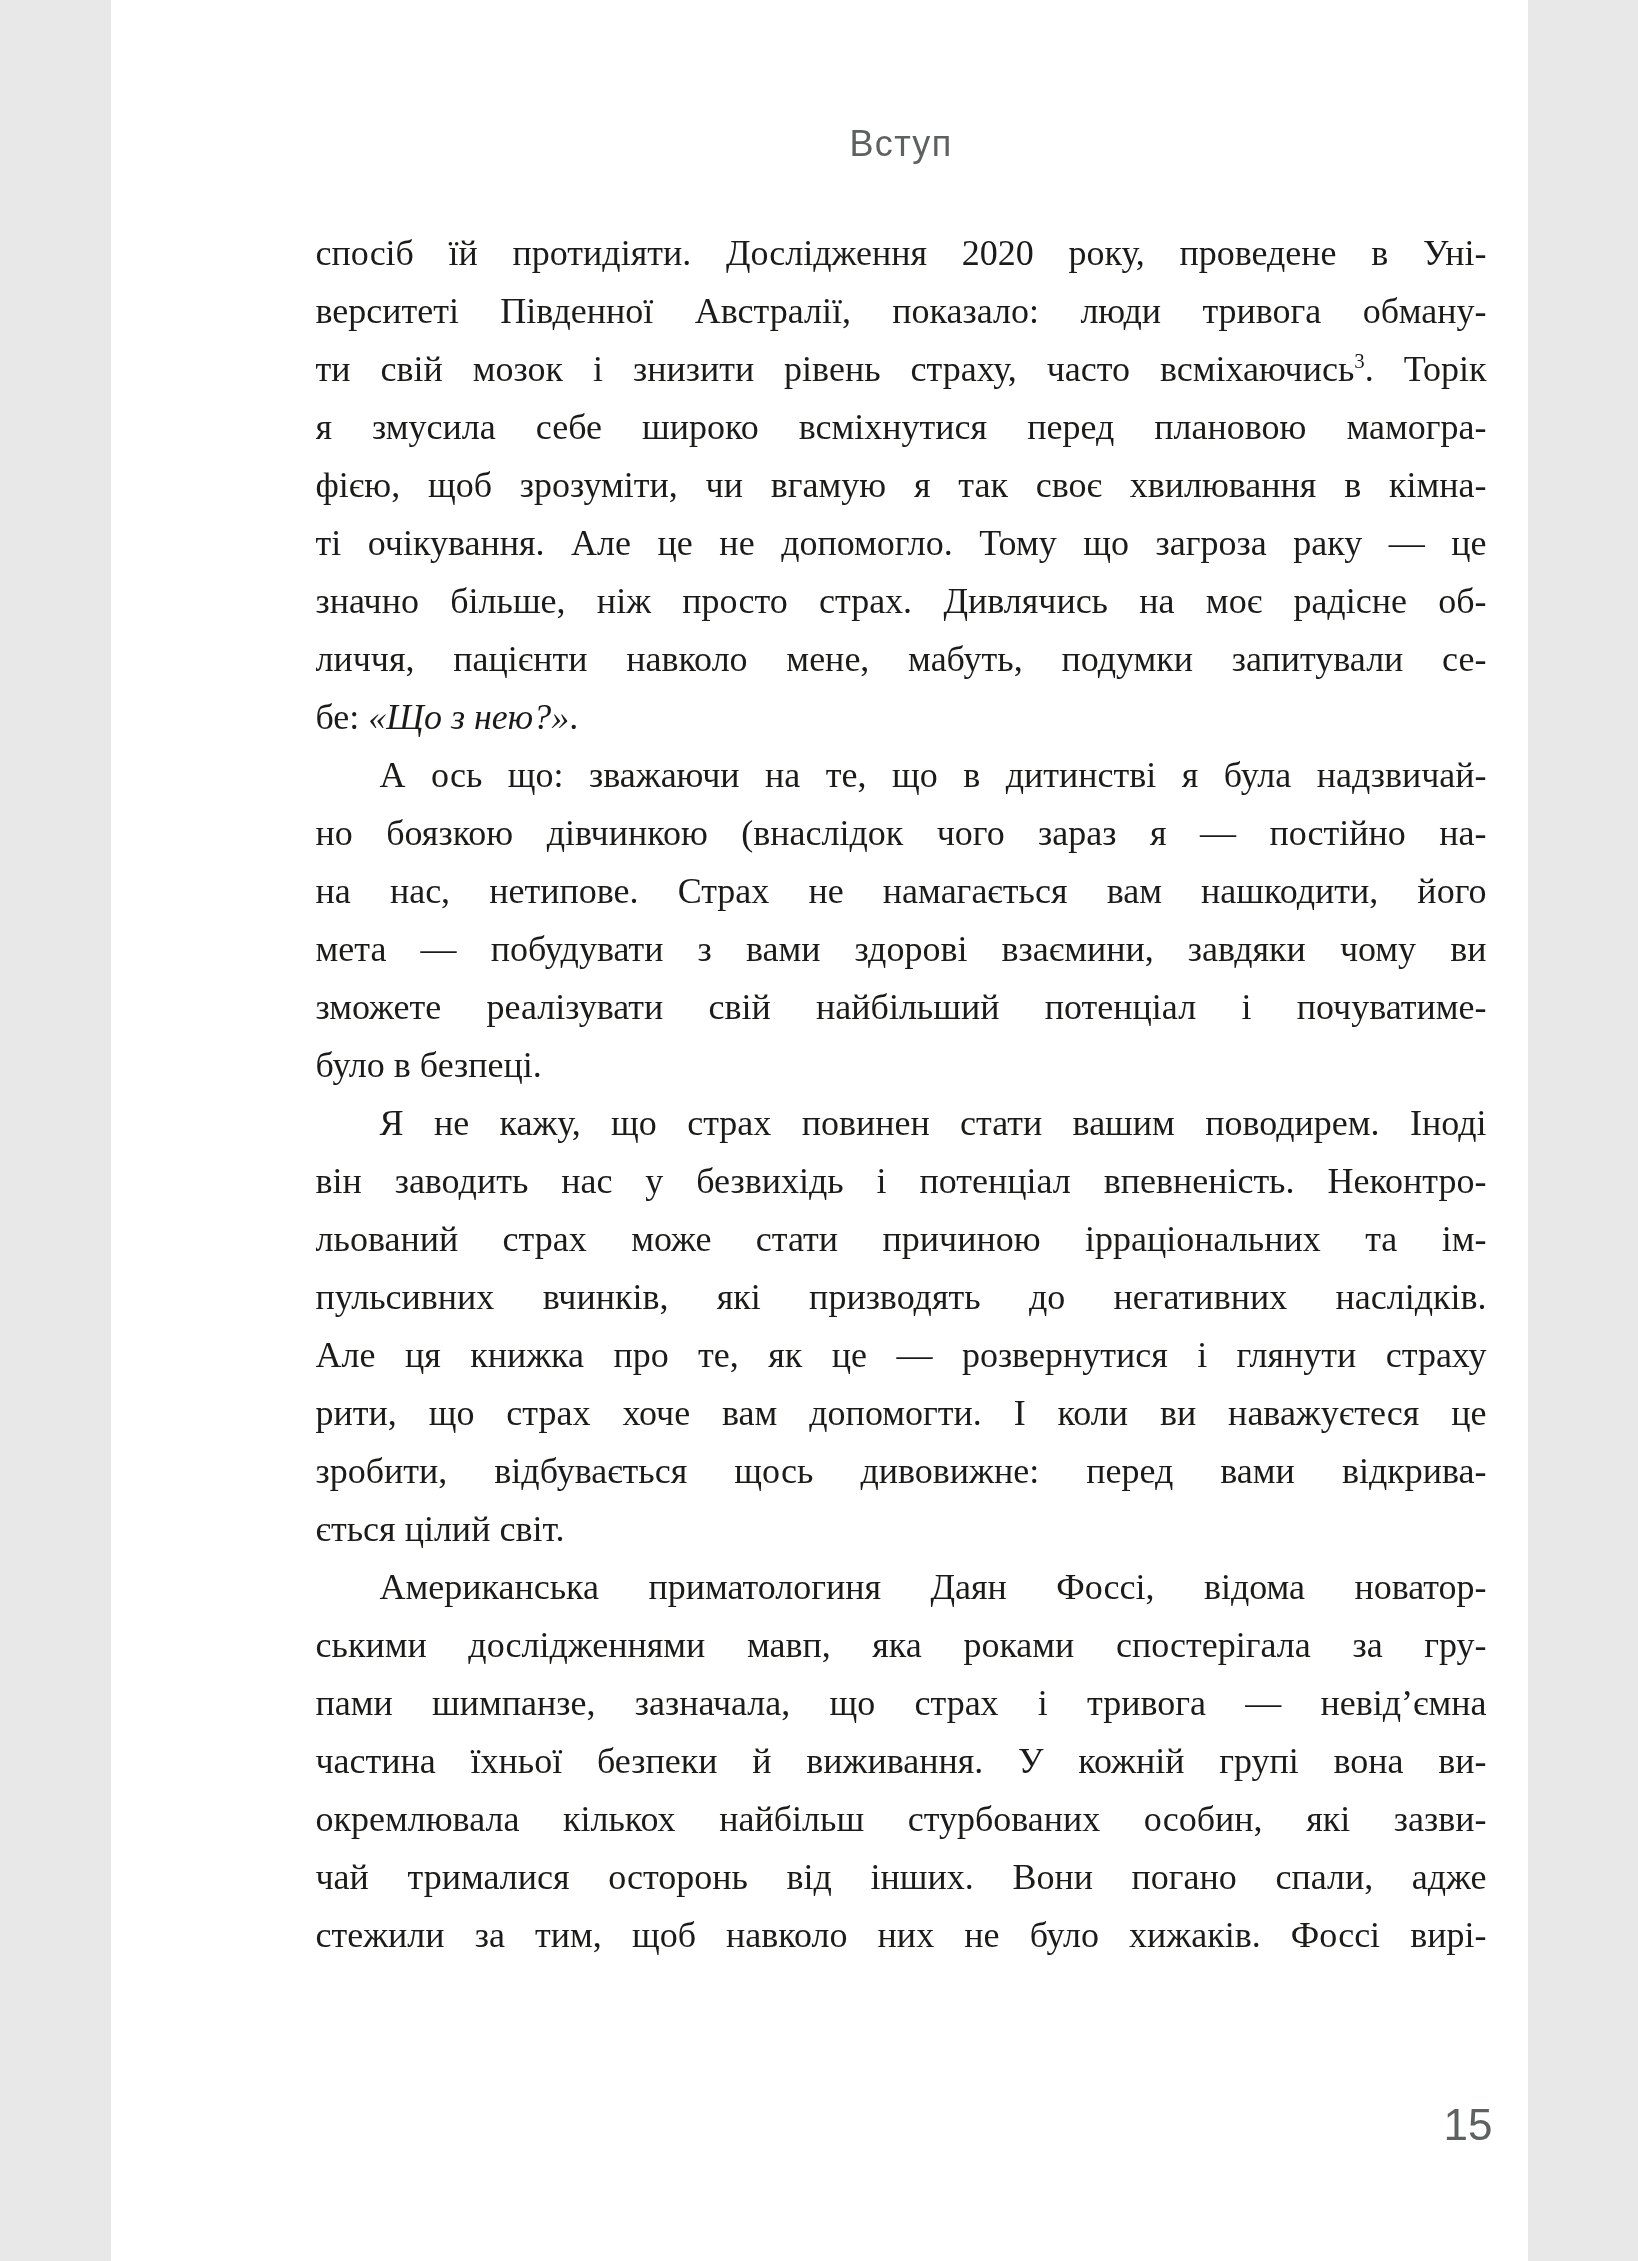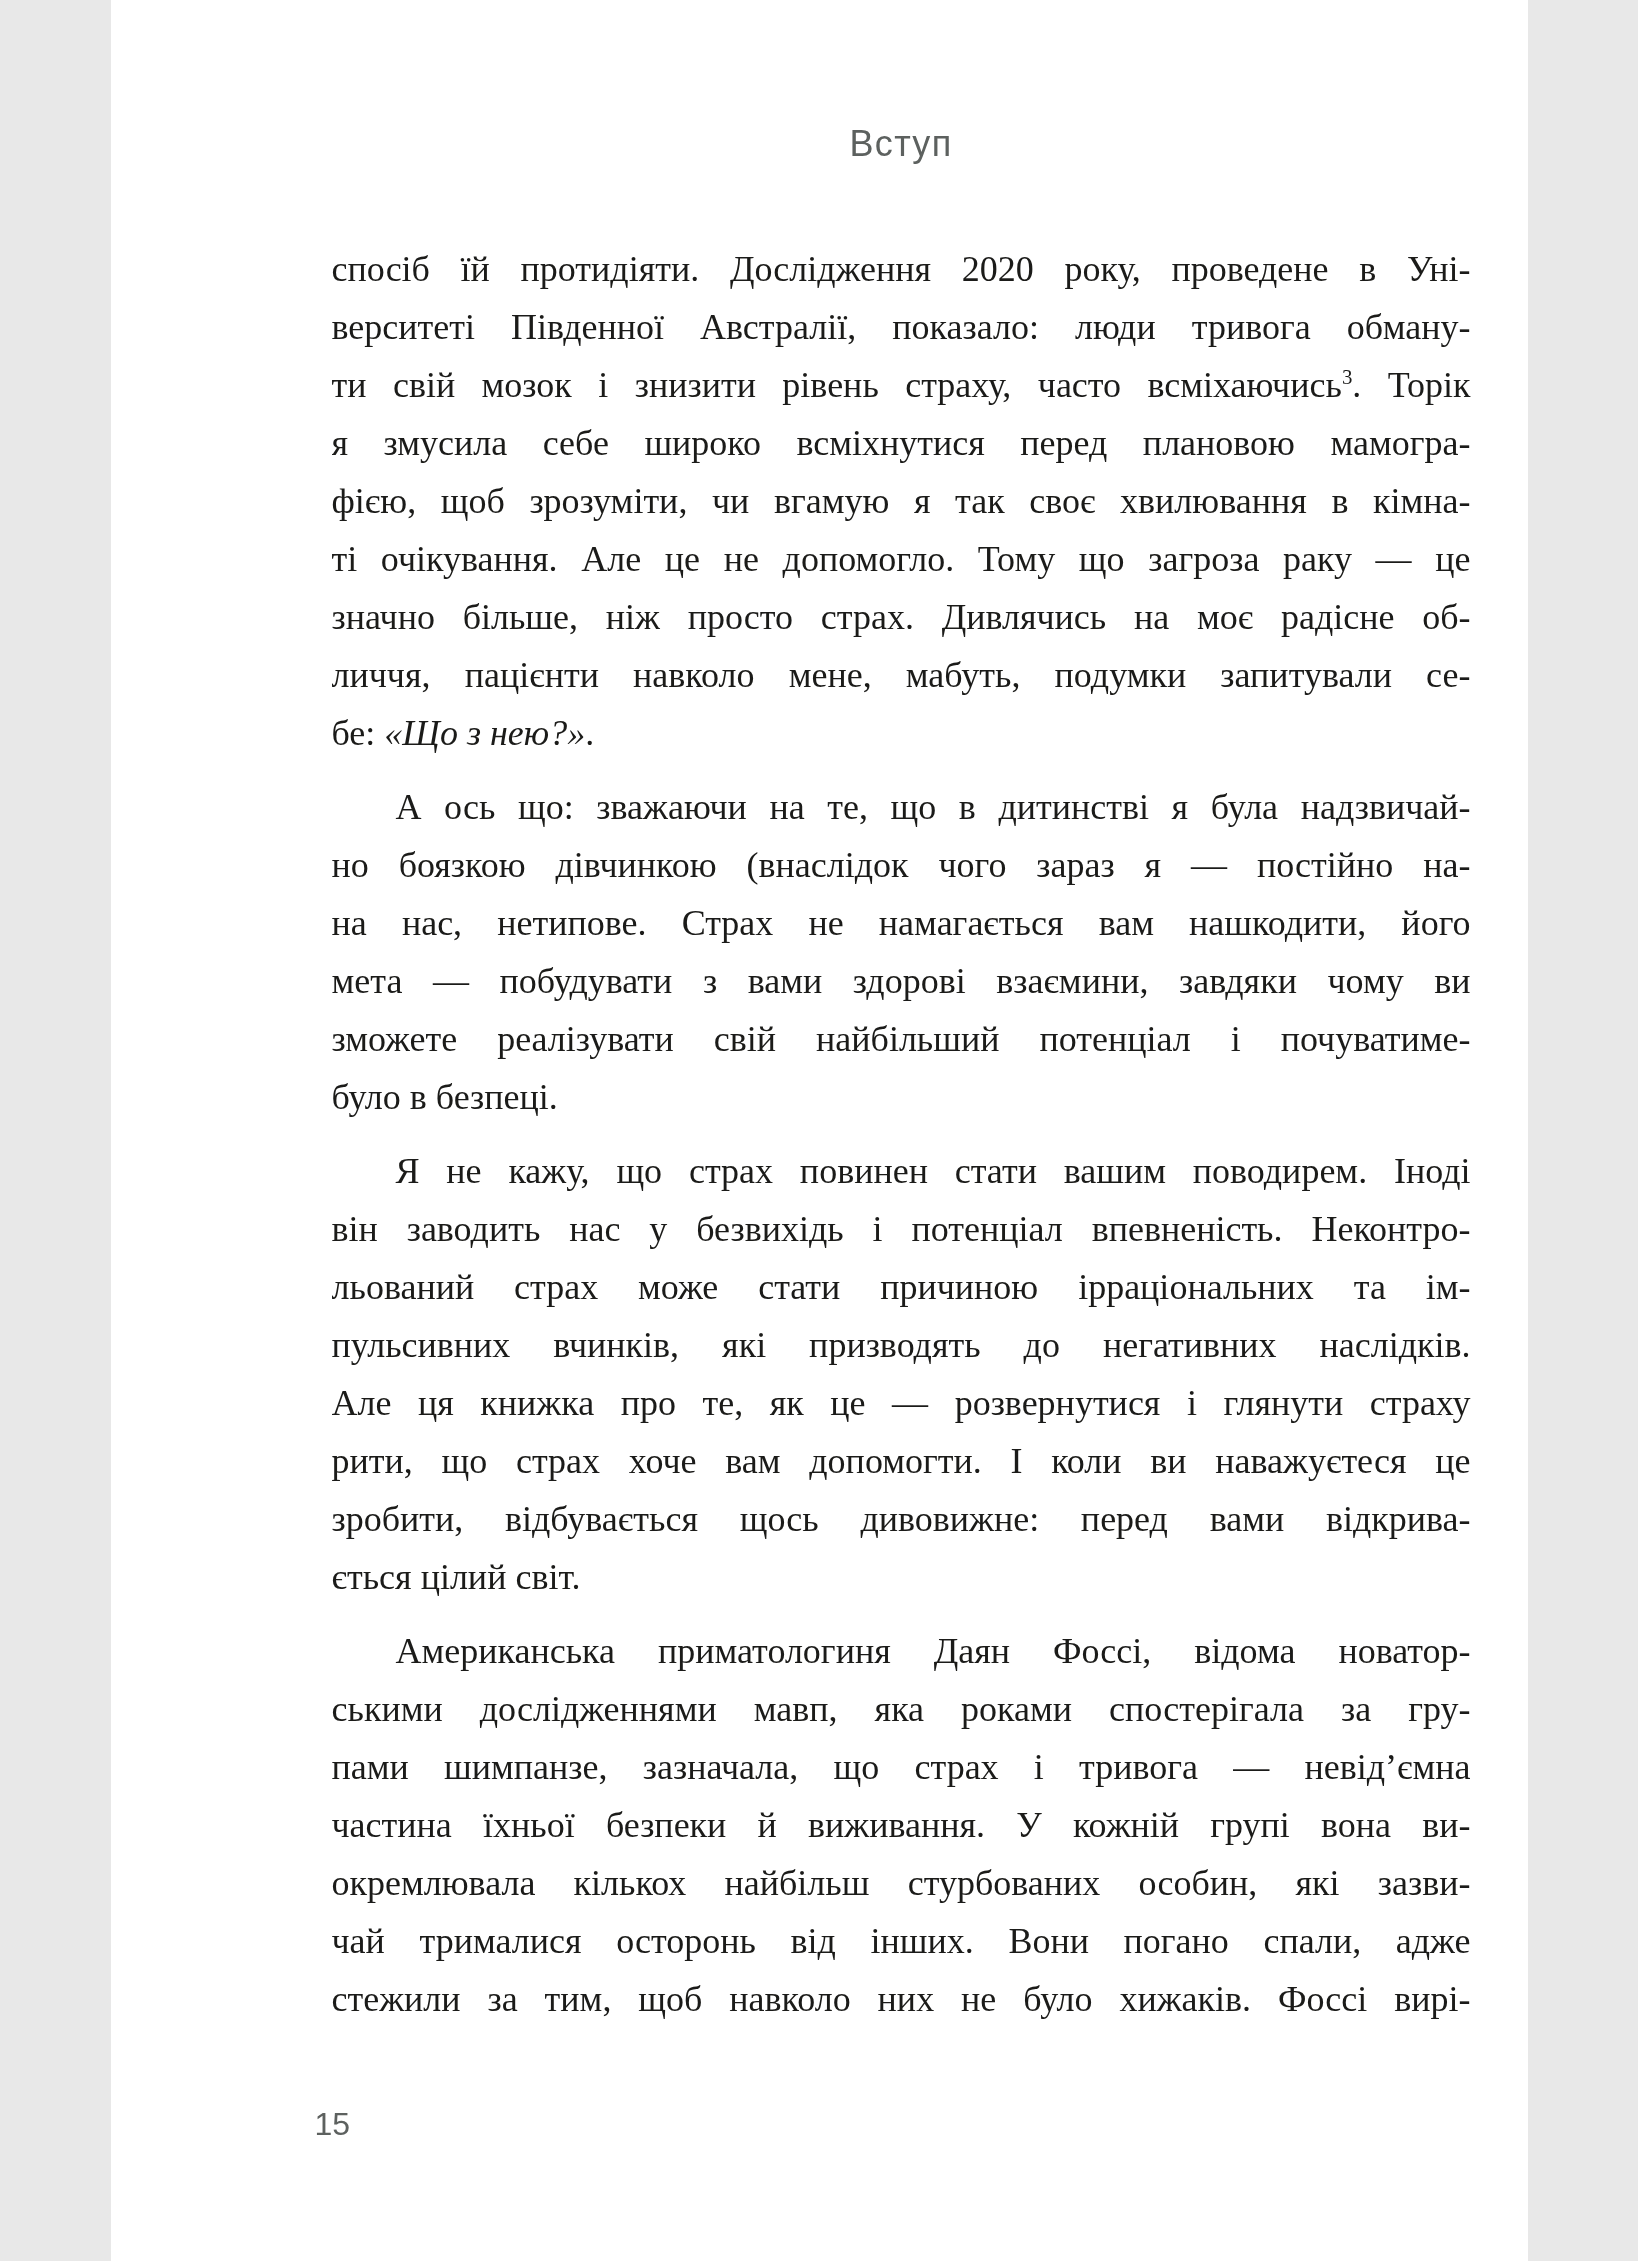--- a/index.html
+++ b/index.html
@@ -26,21 +26,21 @@
   }
   .body-text {
     position: absolute;
     left: 205px;
     top: 224px;
     width: 1171px;
     font-family: "Liberation Serif", "DejaVu Serif", serif;
     font-size: 36px;
     color: #1b1b19;
   }
-  .paragraph { margin: 16px; padding: 0; }
+  .paragraph { margin: 0; padding: 0; }
   .text-line {
     height: 58px;
     line-height: 58px;
     text-align: justify;
     text-align-last: justify;
     white-space: normal;
     overflow: hidden;
   }
   .text-line.last {
     text-align-last: left;
@@ -48,27 +48,27 @@
   .text-line.indented {
     text-indent: 64px;
   }
   .text-line sup {
     font-size: 58%;
     line-height: 0;
     vertical-align: super;
   }
   .page-number {
     position: absolute;
-    left: 204px;
+    left: 211px;
     top: 2105px;
     width: 1171px;
-    text-align: left;
+    text-align: right;
     font-family: "Liberation Sans", "DejaVu Sans", sans-serif;
     font-weight: 300;
-    font-size: 32px;
+    font-size: 44px;
     line-height: 39px;
     color: #5d615f;
   }
 </style>
 </head>
 <body>
 
 <div class="sheet">
   <div class="running-header">Вступ</div>
 

